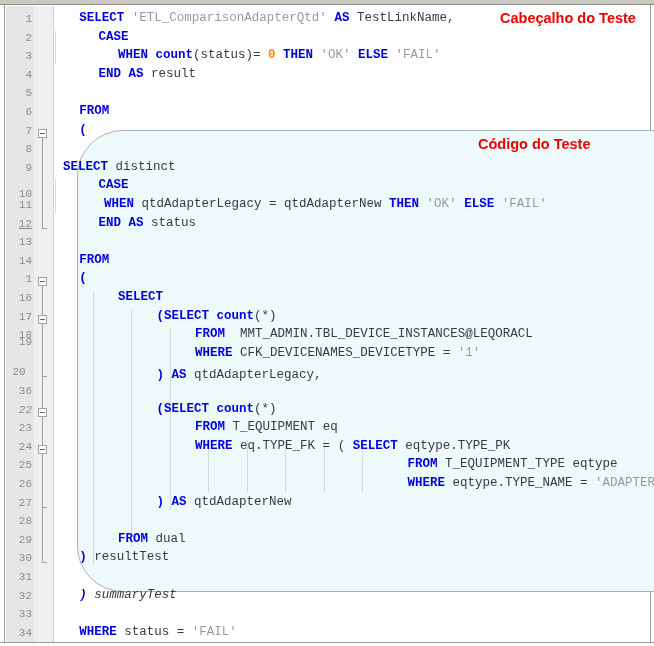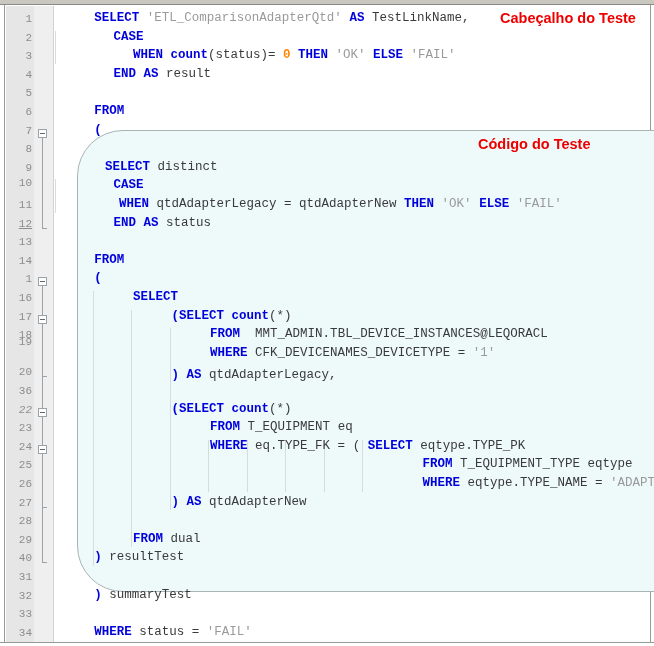--- a/index.html
+++ b/index.html
@@ -137,21 +137,20 @@
 
   .line {
     position: absolute;
     left: 0;
     white-space: pre;
     font-family: "Liberation Mono", "DejaVu Sans Mono", monospace;
     font-size: 12.5px;
     line-height: 13px;
     color: #3a3a3a;
     z-index: 3;
-    margin-left: 15px;
   }
   .kw  { color: #0000dd; font-weight: bold; }
   .str { color: #9a9a9a; }
   .num { color: #ff8800; font-weight: bold; }
   .id  { color: #3a3a3a; }
   .pn  { color: #0000dd; font-weight: bold; }
 
   
   .annot {
     position: absolute;
@@ -187,21 +186,21 @@
       </div>
     <div id="code-lines">
         <div class="line" style="top: 6px; left: 24.3px;"><span class="kw">SELECT</span><span class="id"> </span><span class="str">'ETL_ComparisonAdapterQtd'</span><span class="id"> </span><span class="kw">AS</span><span class="id"> TestLinkName,</span></div>
         <div class="line" style="top: 24.6px; left: 43.6px;"><span class="kw">CASE</span></div>
         <div class="line" style="top: 43.2px; left: 62.9px;"><span class="kw">WHEN</span><span class="kw"> count</span><span class="id">(status)= </span><span class="num">0</span><span class="id"> </span><span class="kw">THEN</span><span class="id"> </span><span class="str">'OK'</span><span class="id"> </span><span class="kw">ELSE</span><span class="id"> </span><span class="str">'FAIL'</span></div>
         <div class="line" style="top: 61.8px; left: 43.6px;"><span class="kw">END AS</span><span class="id"> result</span></div>
         <div class="line" style="top: 80.4px; left: 5px;"></div>
         <div class="line" style="top: 99px; left: 24.3px;"><span class="kw">FROM</span></div>
         <div class="line" style="top: 117.6px; left: 24.3px;"><span class="pn">(</span></div>
         <div class="line" style="top: 136.2px; left: 5px;"></div>
-        <div class="line" style="top: 154.8px; left: 35px;"><span class="kw">SELECT</span><span class="id"> distinct</span></div>
+        <div class="line" style="top: 154.8px; left: 8px;"><span class="kw">SELECT</span><span class="id"> distinct</span></div>
         <div class="line" style="top: 173.4px; left: 43.6px;"><span class="kw">CASE</span></div>
         <div class="line" style="top: 192px; left: 49px;"><span class="kw">WHEN</span><span class="id"> qtdAdapterLegacy = qtdAdapterNew </span><span class="kw">THEN</span><span class="id"> </span><span class="str">'OK'</span><span class="id"> </span><span class="kw">ELSE</span><span class="id"> </span><span class="str">'FAIL'</span></div>
         <div class="line" style="top: 210.6px; left: 43.6px;"><span class="kw">END AS</span><span class="id"> status</span></div>
         <div class="line" style="top: 229.2px; left: 5px;"></div>
         <div class="line" style="top: 247.8px; left: 24.3px;"><span class="kw">FROM</span></div>
         <div class="line" style="top: 266.4px; left: 24.3px;"><span class="pn">(</span></div>
         <div class="line" style="top: 285px; left: 62.9px;"><span class="kw">SELECT</span></div>
         <div class="line" style="top: 303.6px; left: 101.5px;"><span class="pn">(</span><span class="kw">SELECT count</span><span class="id">(*)</span></div>
         <div class="line" style="top: 322.2px; left: 140.1px;"><span class="kw">FROM</span><span class="id">  MMT_ADMIN.TBL_DEVICE_INSTANCES@LEQORACL</span></div>
         <div class="line" style="top: 340.8px; left: 140.1px;"><span class="kw">WHERE</span><span class="id"> CFK_DEVICENAMES_DEVICETYPE = </span><span class="str">'1'</span></div>
@@ -210,58 +209,58 @@
         <div class="line" style="top: 396.6px; left: 101.5px;"><span class="pn">(</span><span class="kw">SELECT count</span><span class="id">(*)</span></div>
         <div class="line" style="top: 415.2px; left: 140.1px;"><span class="kw">FROM</span><span class="id"> T_EQUIPMENT eq</span></div>
         <div class="line" style="top: 433.8px; left: 140.1px;"><span class="kw">WHERE</span><span class="id"> eq.TYPE_FK = ( </span><span class="kw">SELECT</span><span class="id"> eqtype.TYPE_PK</span></div>
         <div class="line" style="top: 452.4px; left: 352.4px;"><span class="kw">FROM</span><span class="id"> T_EQUIPMENT_TYPE eqtype</span></div>
         <div class="line" style="top: 471px; left: 352.4px;"><span class="kw">WHERE</span><span class="id"> eqtype.TYPE_NAME = </span><span class="str">'ADAPTER'</span></div>
         <div class="line" style="top: 489.6px; left: 101.5px;"><span class="pn">)</span><span class="id"> </span><span class="kw">AS</span><span class="id"> qtdAdapterNew</span></div>
         <div class="line" style="top: 508.2px; left: 5px;"></div>
         <div class="line" style="top: 526.8px; left: 62.9px;"><span class="kw">FROM</span><span class="id"> dual</span></div>
         <div class="line" style="top: 545.4px; left: 24.3px;"><span class="pn">)</span><span class="id"> resultTest</span></div>
         <div class="line" style="top: 564px; left: 5px;"></div>
-        <div class="line" style="top: 582.6px; left: 24.3px;"><span class="pn">)</span><span class="id"> summaryTest</span></div>
+        <div class="line" style="top: 582.6px; left: 24.3px; font-style: italic;"><span class="pn">)</span><span class="id"> summaryTest</span></div>
         <div class="line" style="top: 601.2px; left: 5px;"></div>
         <div class="line" style="top: 619.8px; left: 24.3px;"><span class="kw">WHERE</span><span class="id"> status = </span><span class="str">'FAIL'</span></div>
       </div>
   </div>
 
   <div class="gutter">
     <div id="lnums">
         <div class="lnum" style="top: 7px;">1</div>
         <div class="lnum" style="top: 25.6px;">2</div>
         <div class="lnum" style="top: 44.2px;">3</div>
         <div class="lnum" style="top: 62.8px;">4</div>
         <div class="lnum" style="top: 81.4px;">5</div>
         <div class="lnum" style="top: 100px;">6</div>
         <div class="lnum" style="top: 118.6px;">7</div>
         <div class="lnum" style="top: 137.2px;">8</div>
         <div class="lnum" style="top: 155.8px;">9</div>
-        <div class="lnum" style="top: 171px; margin-left: 17px;">10</div>
+        <div class="lnum" style="top: 182px; margin-left: 17px;">10</div>
         <div class="lnum" style="top: 193px;">11</div>
         <div class="lnum" style="top: 211.6px; text-decoration: underline;">12</div>
         <div class="lnum" style="top: 230.2px;">13</div>
         <div class="lnum" style="top: 248.8px;">14</div>
         <div class="lnum" style="top: 267.4px;">1</div>
         <div class="lnum" style="top: 286px;">16</div>
         <div class="lnum" style="top: 304.6px;">17</div>
         <div class="lnum" style="top: 323.2px;">18</div>
         <div class="lnum" style="top: 330px;">19</div>
-        <div class="lnum" style="top: 360.4px;">20</div>
+        <div class="lnum" style="top: 360.4px; text-align: center;">20</div>
         <div class="lnum" style="top: 379px;">36</div>
         <div class="lnum" style="top: 397.6px; font-style: italic;">22</div>
         <div class="lnum" style="top: 416.2px;">23</div>
         <div class="lnum" style="top: 434.8px;">24</div>
         <div class="lnum" style="top: 453.4px;">25</div>
         <div class="lnum" style="top: 472px;">26</div>
         <div class="lnum" style="top: 490.6px;">27</div>
         <div class="lnum" style="top: 509.2px;">28</div>
         <div class="lnum" style="top: 527.8px;">29</div>
-        <div class="lnum" style="top: 546.4px;">40</div>
+        <div class="lnum" style="top: 546.4px;">30</div>
         <div class="lnum" style="top: 565px;">31</div>
         <div class="lnum" style="top: 583.6px;">32</div>
         <div class="lnum" style="top: 602.2px;">33</div>
         <div class="lnum" style="top: 620.8px;">34</div>
       </div>
   </div>
   <div class="gutter-fold">
     <div id="folds">
         <div class="foldline" style="left: 8px; top: 128.6px; height: 93px;"></div>
         <div class="foldtick" style="left: 8px; top: 221.6px; width: 5px;"></div>

